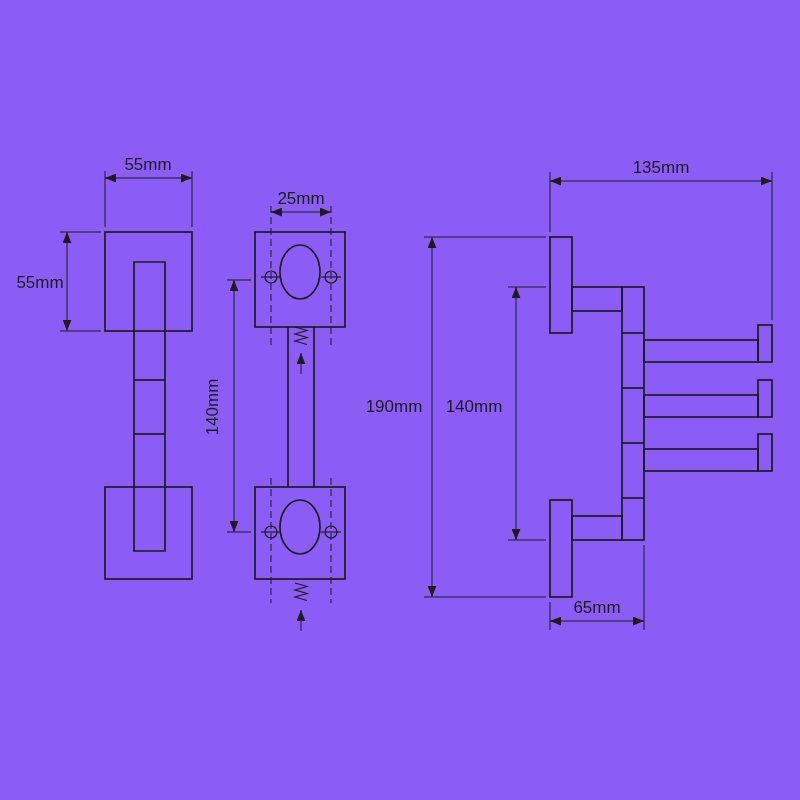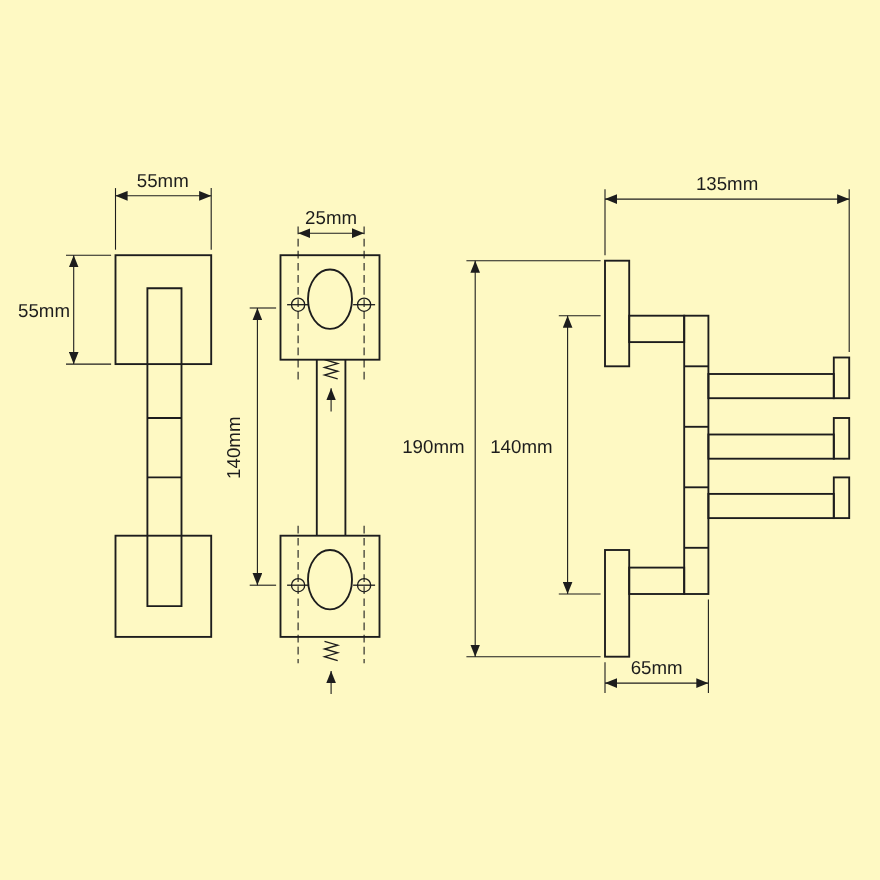--- a/index.html
+++ b/index.html
@@ -1,16 +1,16 @@
 <!DOCTYPE html>
 <html><head>
 <meta charset="utf-8">
 <style>
   html,body{margin:0;padding:0;background:#ffffff;}
-  .canvas{position:relative;width:800px;height:800px;background:#fef9c3;overflow:hidden;}
+  .canvas{position:relative;width:800px;height:800px;background:#8b5cf6;overflow:hidden;}
   svg{display:block;}
   .outline{fill:none;stroke:#1d1d1d;stroke-width:1.7;stroke-linejoin:miter;}
   .thin{fill:none;stroke:#1d1d1d;stroke-width:1.2;}
   .dim{fill:none;stroke:#1d1d1d;stroke-width:1;}
   .dash{fill:none;stroke:#1d1d1d;stroke-width:1;stroke-dasharray:7 4;}
   .lbl{font-family:"Liberation Sans",sans-serif;font-size:17px;fill:#1d1d1d;}
 </style>
 </head>
 <body>
 

